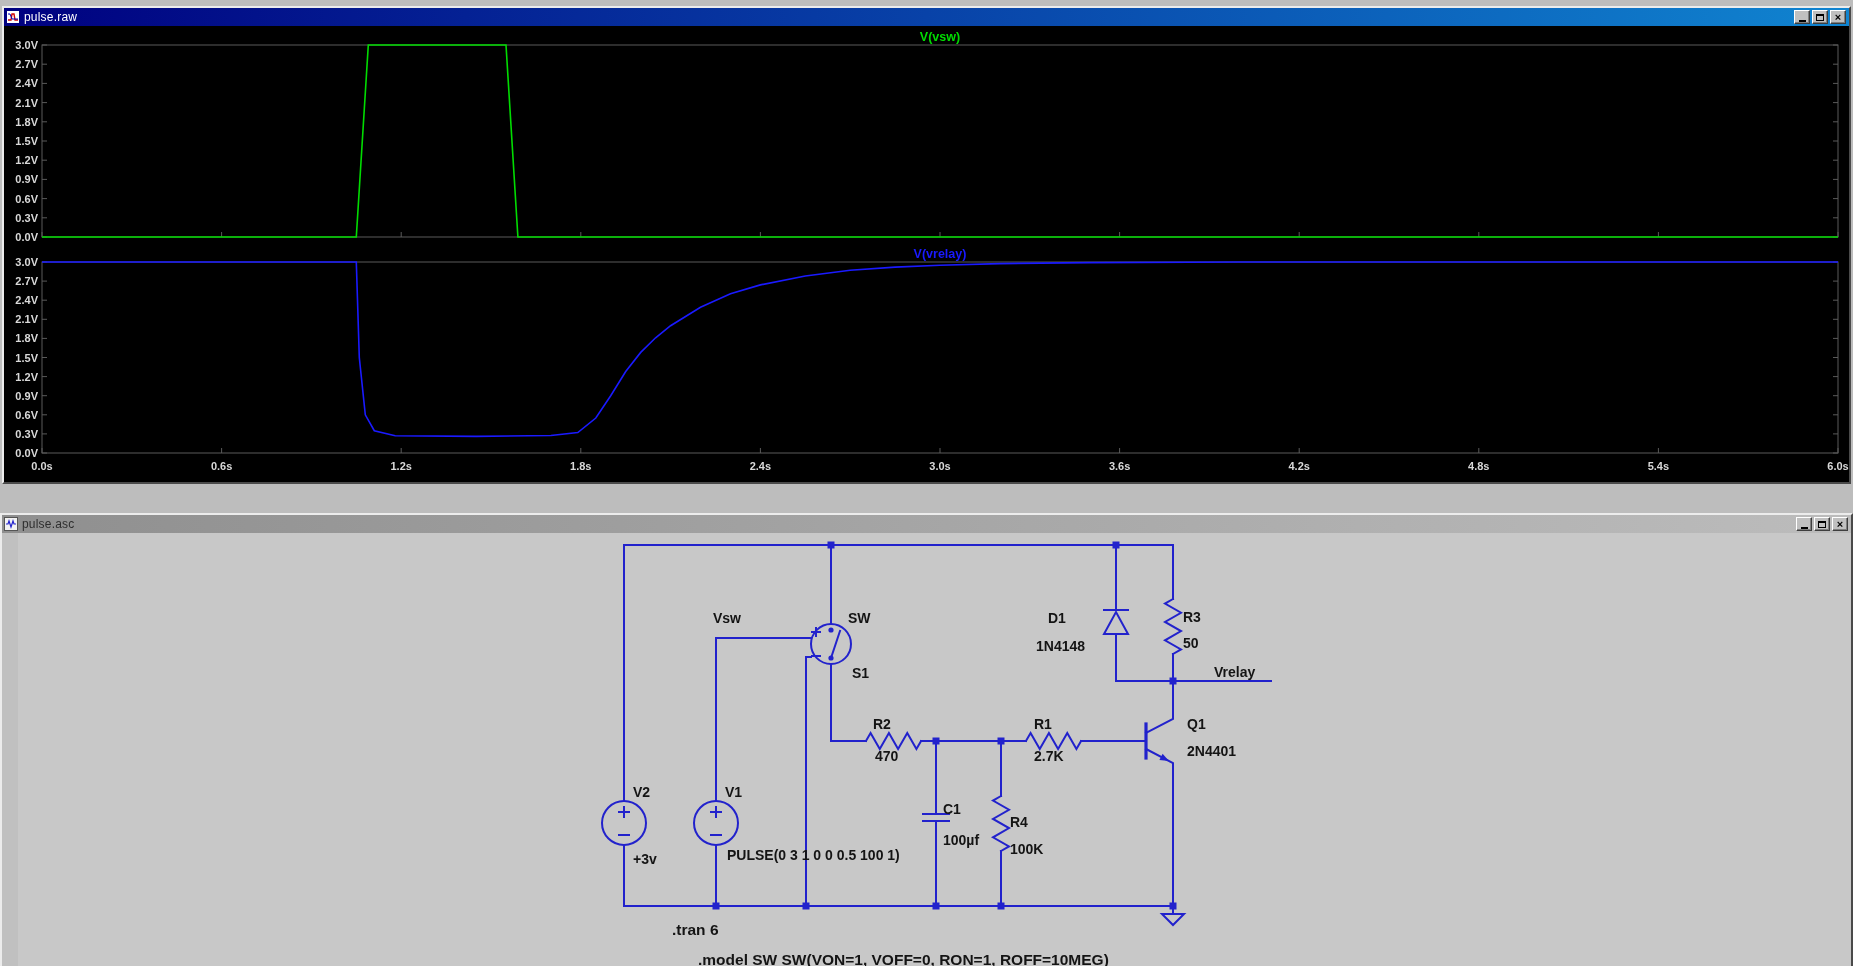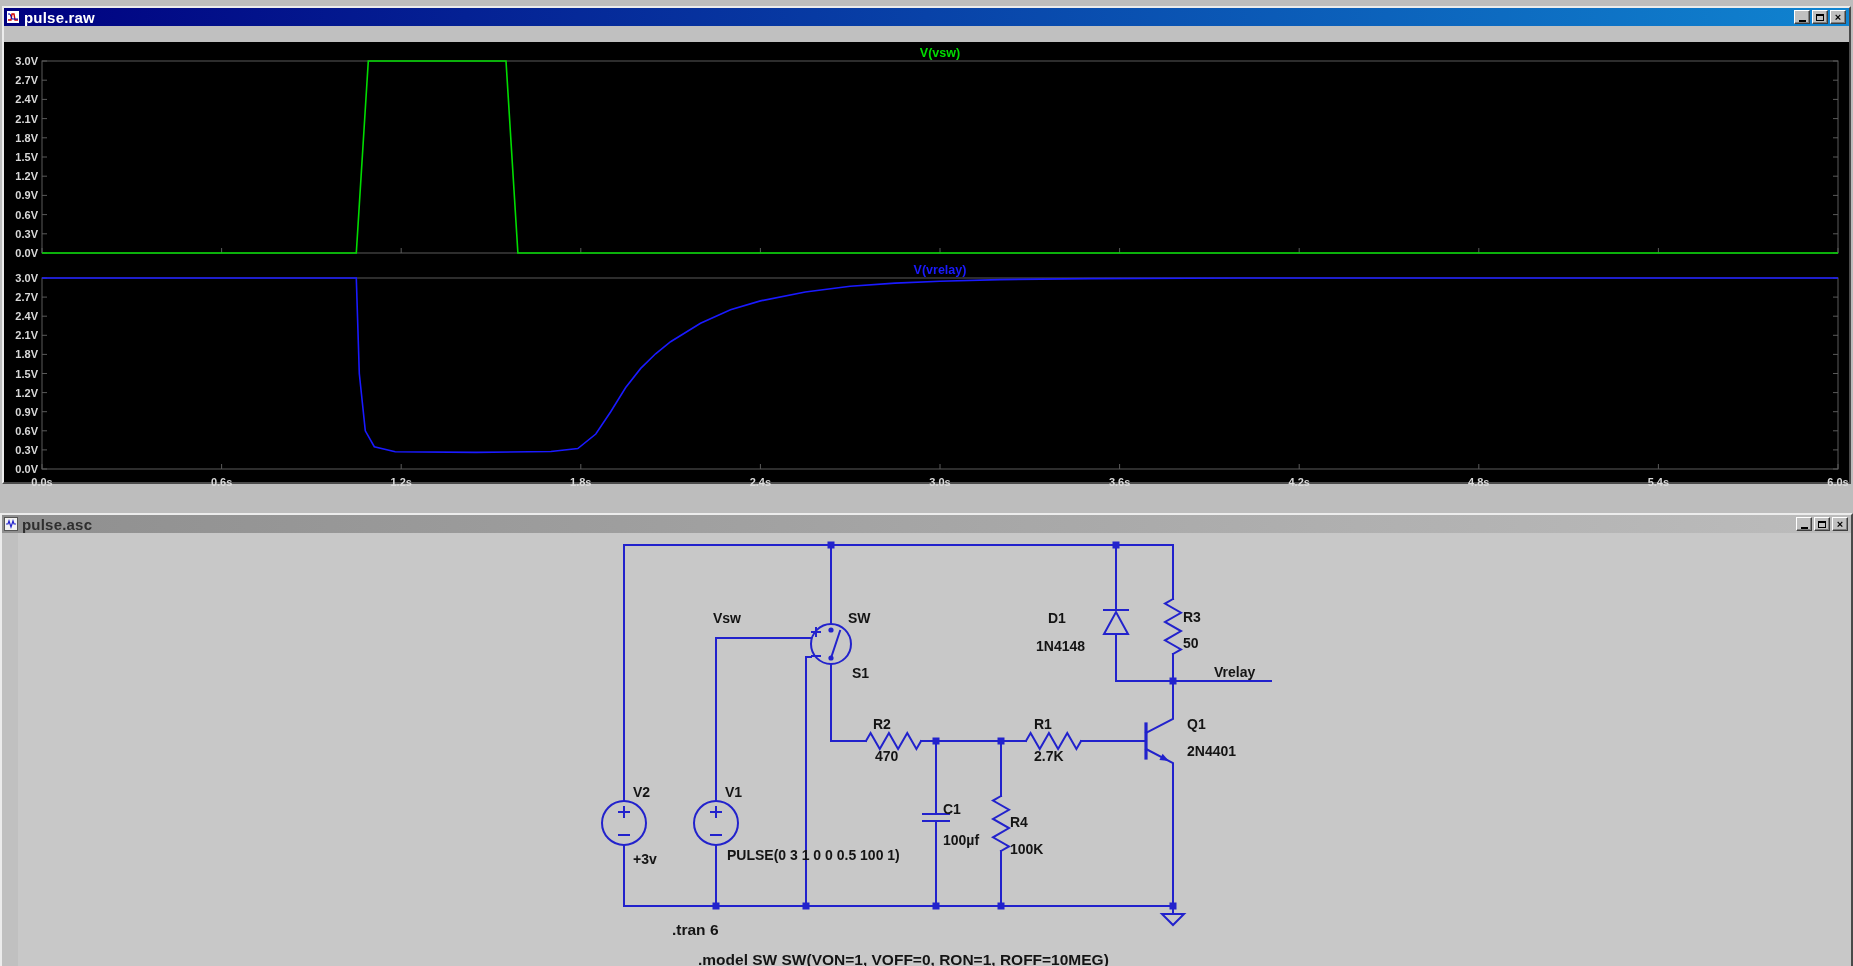--- a/index.html
+++ b/index.html
@@ -5,31 +5,31 @@
   *{box-sizing:border-box;}
   html,body{margin:0;padding:0;width:1853px;height:966px;overflow:hidden;
     background:var(--desktop-bg,#bdbdbd);font-family:"Liberation Sans",sans-serif;}
 
   .win{position:absolute;background:var(--window-chrome,#c0c0c0);
     border:2px solid;border-color:#ececec #4a4a4a #4a4a4a #ececec;}
 
   .titlebar{height:18px;display:flex;align-items:center;gap:4px;padding:0 2px;user-select:none;}
   .titlebar.active{background:linear-gradient(90deg,var(--titlebar-active-left,#000080),var(--titlebar-active-right,#1084d0));color:#fff;}
   .titlebar.inactive{background:linear-gradient(90deg,#8f8f8f,#bcbcbc);color:#2e2e2e;}
-  .ttext{font-size:15px;font-weight:bold;letter-spacing:.2px;}
+  .ttext{font-size:12px;font-weight:normal;letter-spacing:.2px;}
   .ticon{width:14px;height:14px;flex:0 0 14px;display:block;}
   .wbtns{margin-left:auto;display:flex;gap:2px;padding-right:1px;}
   .wbtn{width:16px;height:14px;background:#c0c0c0;border:1px solid;
     border-color:#ffffff #3e3e3e #3e3e3e #ffffff;box-shadow:inset -1px -1px 0 #7f7f7f;
     display:flex;align-items:center;justify-content:center;cursor:pointer;}
   .g-min{width:7px;height:2px;background:#000;margin-top:7px;}
   .g-max{width:8px;height:7px;border:1px solid #000;border-top-width:2px;}
   .g-close{font:bold 11px "Liberation Sans",sans-serif;color:#000;line-height:10px;}
 
-  .plot-area{position:absolute;left:0;top:18px;right:0;bottom:0;background:var(--plot-bg,#000);margin-top:16px;}
+  .plot-area{position:absolute;left:0;top:18px;right:0;bottom:0;background:var(--plot-bg,#000);}
   .sch-area{position:absolute;left:0;top:18px;right:0;bottom:0;background:var(--schematic-bg,#c8c8c8);margin-left:16px;}
   svg{display:block;}
 
   
   .axlab{font:bold 11px "Liberation Sans",sans-serif;fill:var(--axis-text,#d9d9d9);}
   .tracelab{font:bold 12.5px "Liberation Sans",sans-serif;}
 
   
   .wire{stroke:var(--wire-blue,#2222cc);stroke-width:2;fill:none;stroke-linecap:square;}
   .thick{stroke-width:3.2;}

